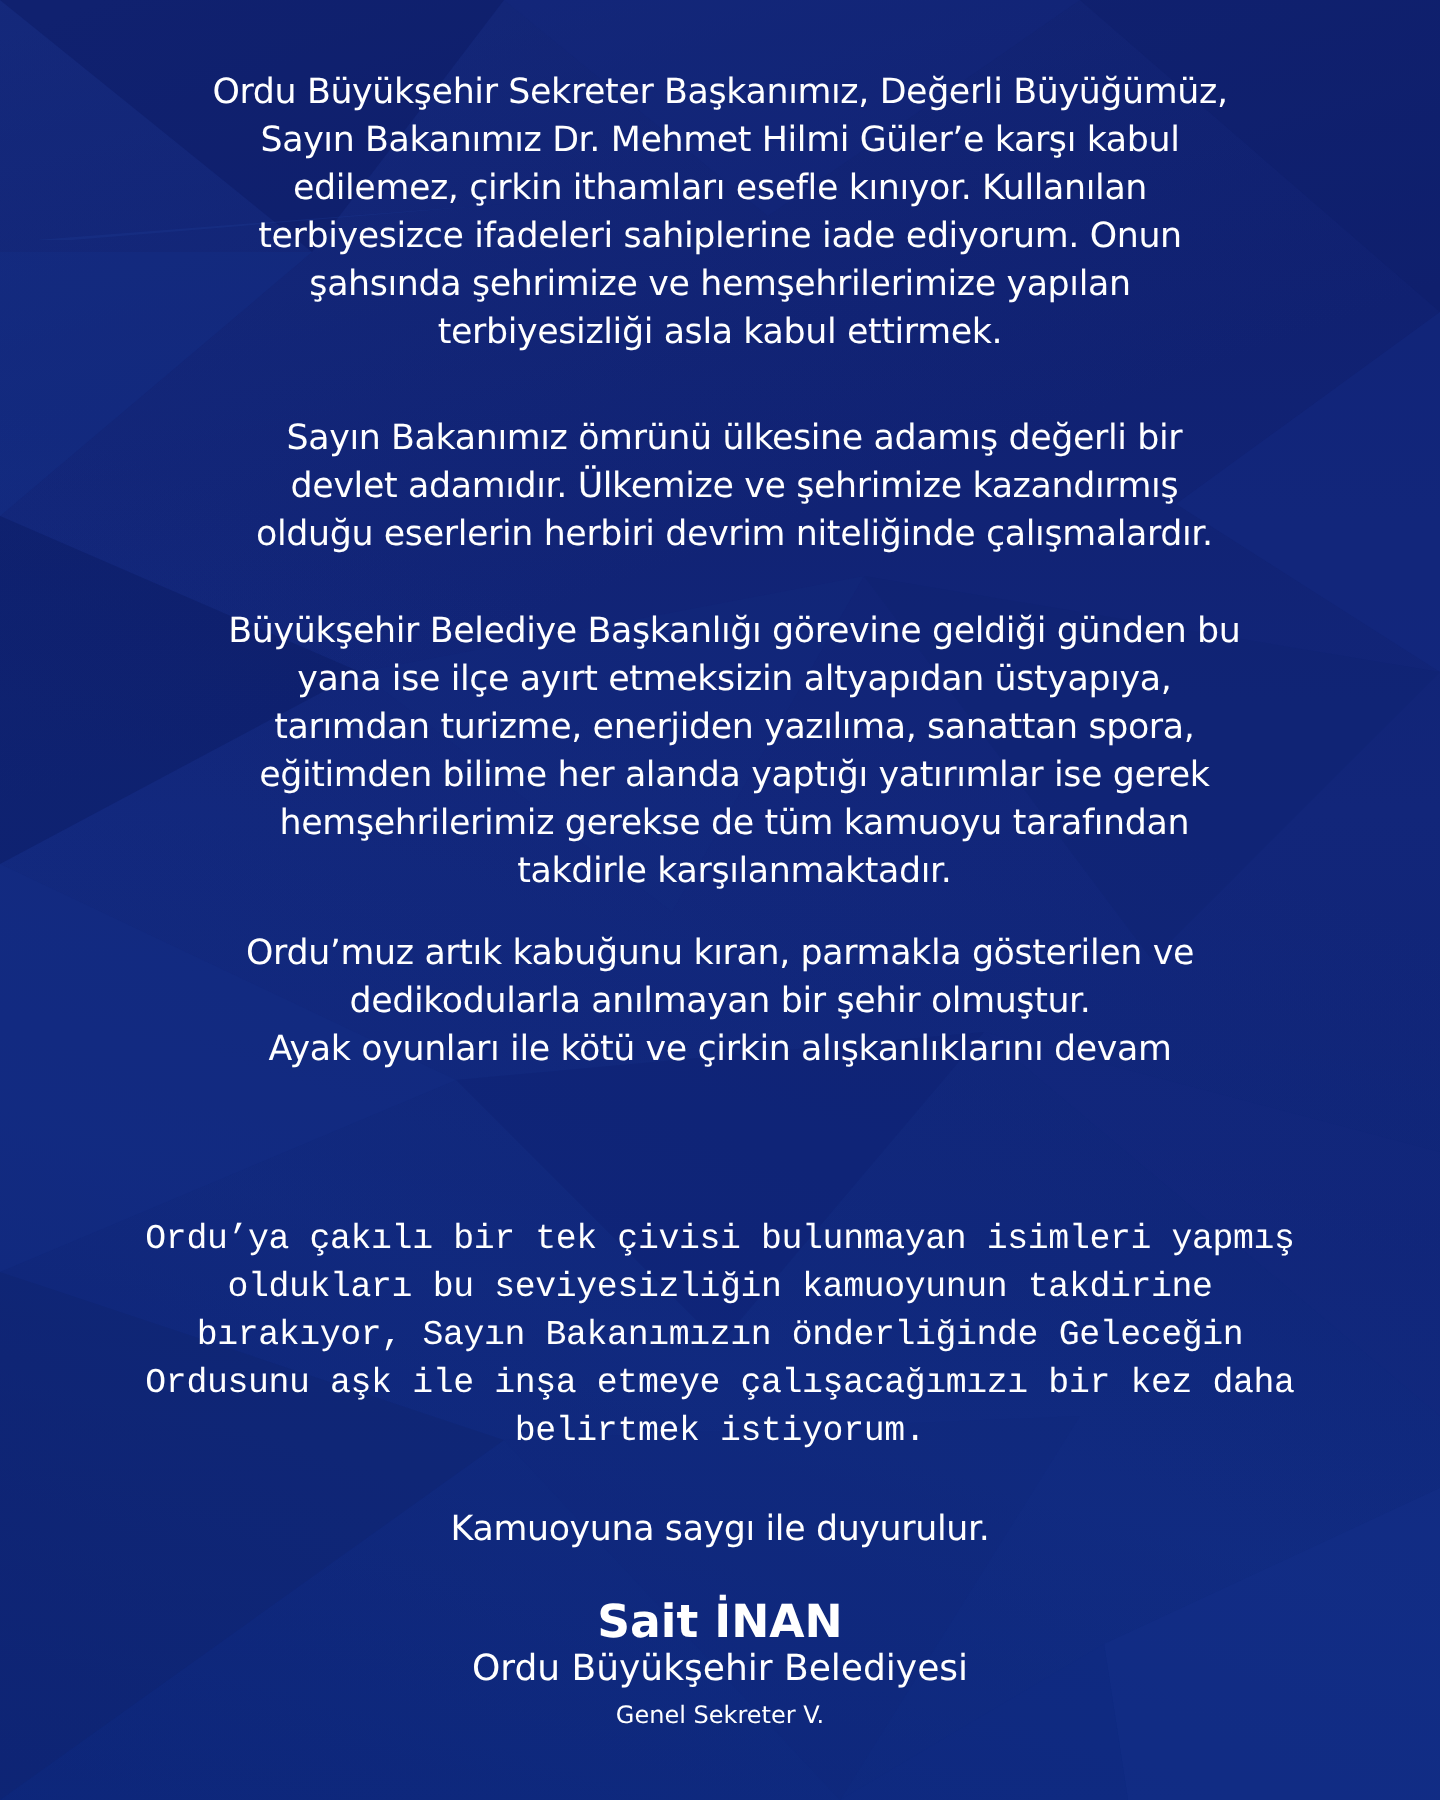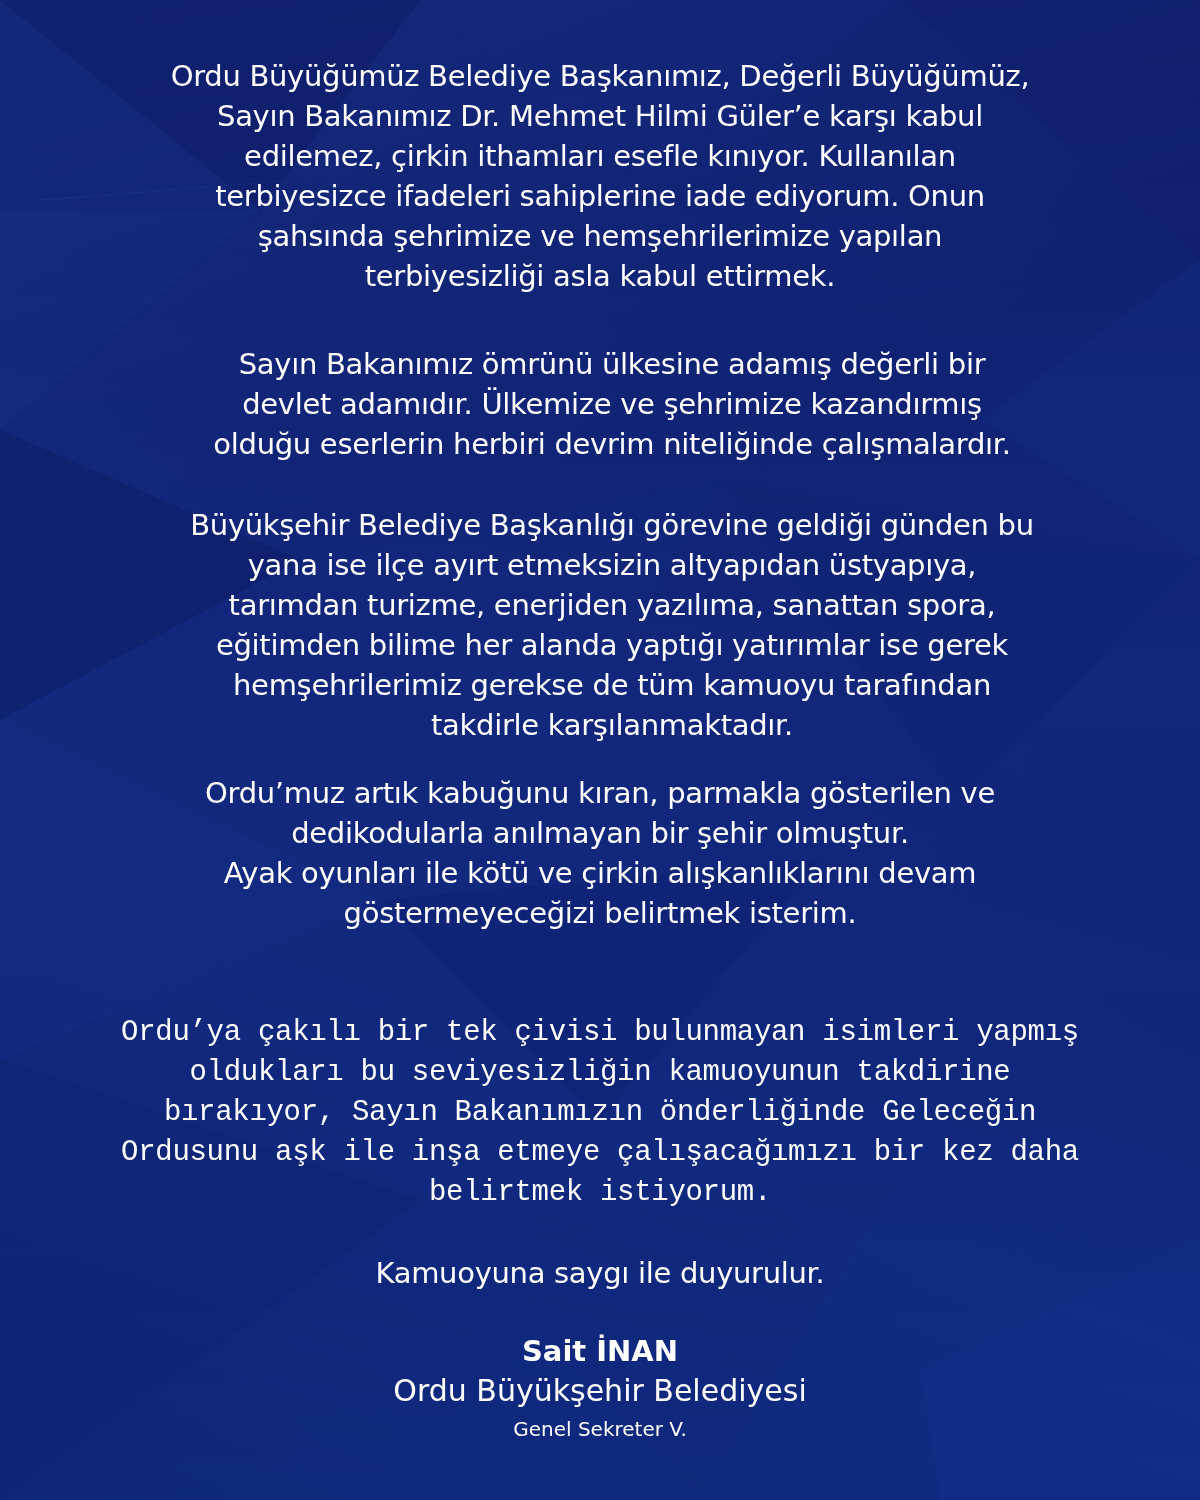--- a/index.html
+++ b/index.html
@@ -57,21 +57,21 @@
     .p3 { top: 493px; }
     .p4 { top: 773px; }
     .p5 { top: 1013px; }
     .closing { top: 1253px; }
     .sig-name {
       position: absolute;
       left: 60px;
       width: 1080px;
       top: 1332px;
       text-align: center;
-      font-size: 29px;
+      font-size: 38px;
       line-height: 38px;
       font-weight: bold;
     }
     .sig-org {
       position: absolute;
       left: 60px;
       width: 1080px;
       top: 1372px;
       text-align: center;
       font-size: 30px;
@@ -107,21 +107,21 @@
     <polygon points="0,1060 420,1200 0,1500" fill="#0f236f" opacity="0.45"></polygon>
     <polygon points="420,1200 900,1180 700,1500" fill="#12277c" opacity="0.3"></polygon>
     <polygon points="920,1370 1200,1240 1200,1500 940,1500" fill="#133089" opacity="0.4"></polygon>
     <polygon points="700,1500 940,1500 920,1370" fill="#0f2a82" opacity="0.4"></polygon>
   </svg>
 </div>
 
 <main class="content">
 
   <p class="para p1" style="margin:0;">
-    <span class="line">Ordu Büyüğümüz Belediye Başkanımız, Değerli Büyüğümüz,</span>
+    <span class="line">Ordu Büyükşehir Sekreter Başkanımız, Değerli Büyüğümüz,</span>
     <span class="line">Sayın Bakanımız Dr. Mehmet Hilmi Güler’e karşı kabul</span>
     <span class="line">edilemez, çirkin ithamları esefle kınıyor. Kullanılan</span>
     <span class="line">terbiyesizce ifadeleri sahiplerine iade ediyorum. Onun</span>
     <span class="line">şahsında şehrimize ve hemşehrilerimize yapılan</span>
     <span class="line">terbiyesizliği asla kabul ettirmek.</span>
   </p>
 
   <p class="para p2" style="margin:12px;">
     <span class="line">Sayın Bakanımız ömrünü ülkesine adamış değerli bir</span>
     <span class="line">devlet adamıdır. Ülkemize ve şehrimize kazandırmış</span>
@@ -134,21 +134,20 @@
     <span class="line">tarımdan turizme, enerjiden yazılıma, sanattan spora,</span>
     <span class="line">eğitimden bilime her alanda yaptığı yatırımlar ise gerek</span>
     <span class="line">hemşehrilerimiz gerekse de tüm kamuoyu tarafından</span>
     <span class="line">takdirle karşılanmaktadır.</span>
   </p>
 
   <p class="para p4" style="margin:0;">
     <span class="line">Ordu’muz artık kabuğunu kıran, parmakla gösterilen ve</span>
     <span class="line">dedikodularla anılmayan bir şehir olmuştur.</span>
     <span class="line">Ayak oyunları ile kötü ve çirkin alışkanlıklarını devam</span>
-    <span class="line">göstermeyeceğizi belirtmek isterim.</span>
   </p>
 
   <p class="para p5" style="margin:0;font-family:Liberation Mono, monospace;">
     <span class="line">Ordu’ya çakılı bir tek çivisi bulunmayan isimleri yapmış</span>
     <span class="line">oldukları bu seviyesizliğin kamuoyunun takdirine</span>
     <span class="line">bırakıyor, Sayın Bakanımızın önderliğinde Geleceğin</span>
     <span class="line">Ordusunu aşk ile inşa etmeye çalışacağımızı bir kez daha</span>
     <span class="line">belirtmek istiyorum.</span>
   </p>
 

